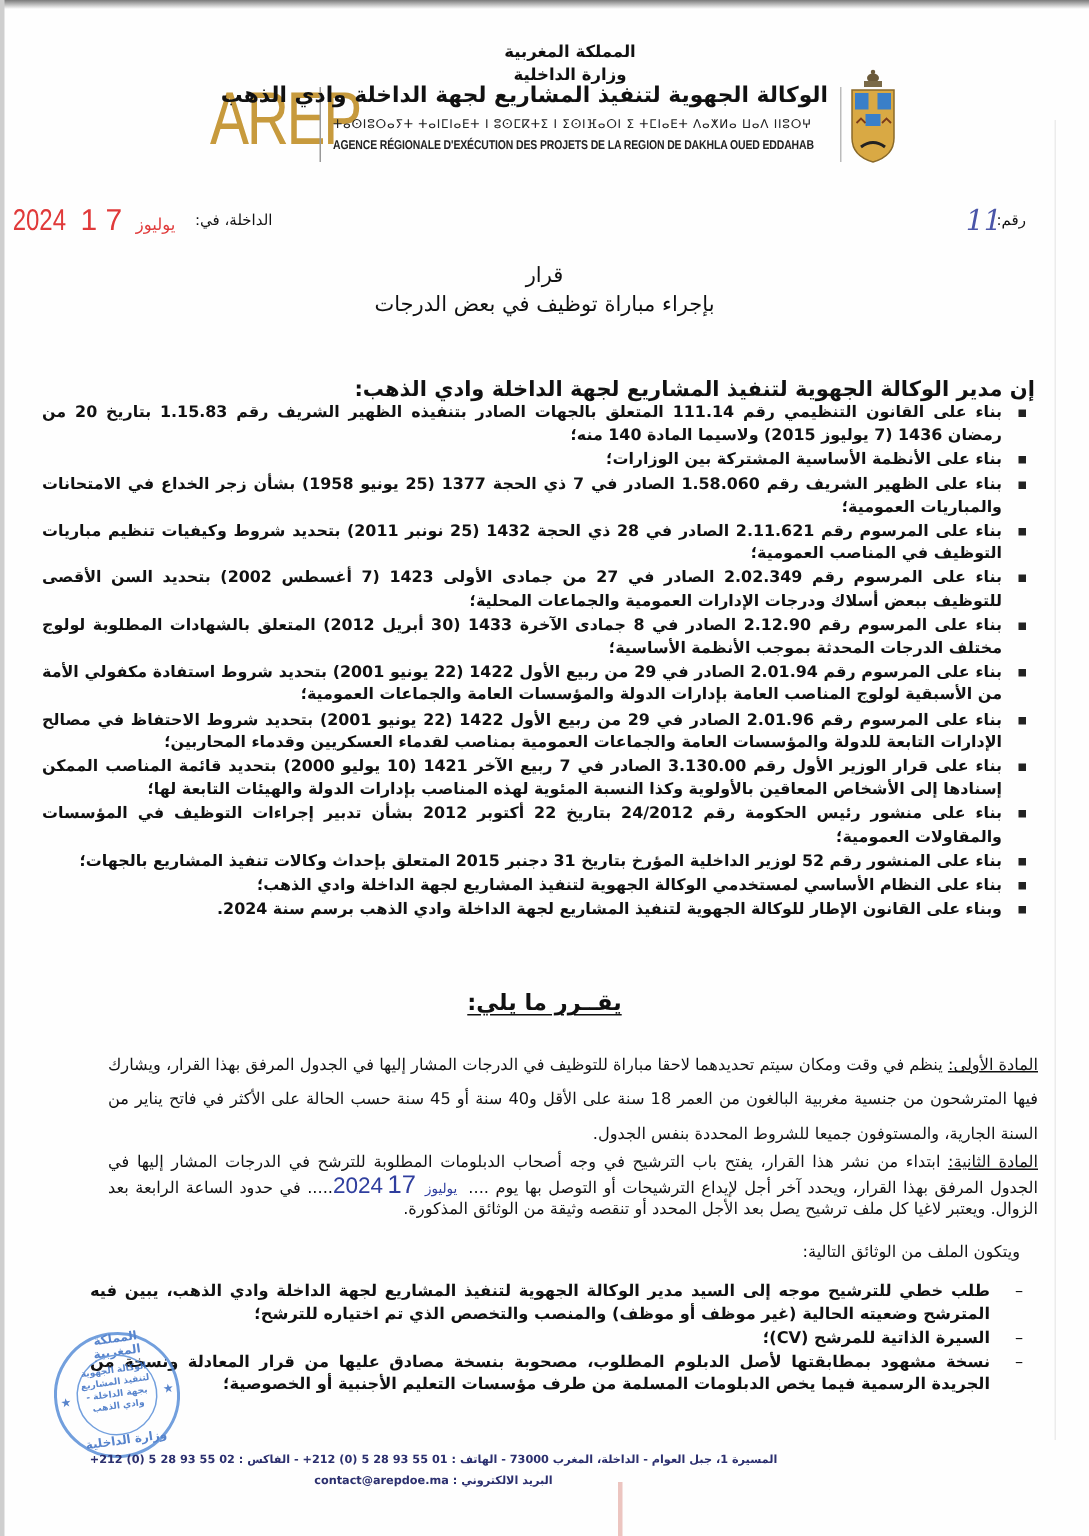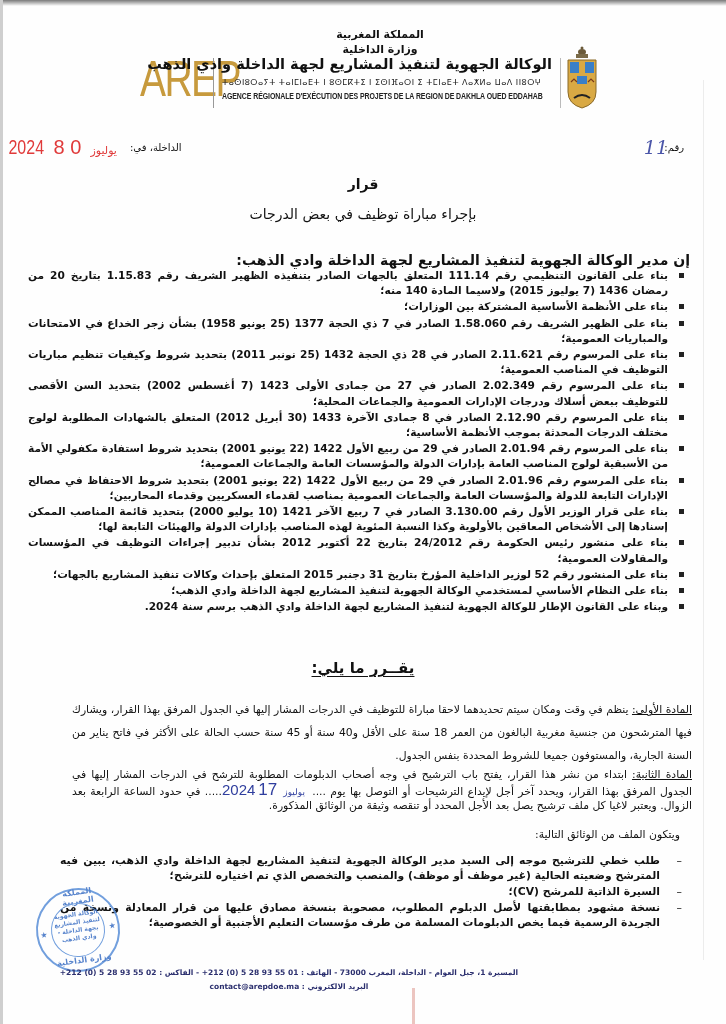--- a/index.html
+++ b/index.html
@@ -38,21 +38,21 @@
     .number-value { position: absolute; right: 58px; top: 0px; font-size: 19px; color: #4a55a8;
       font-style: italic; font-family: "DejaVu Serif", serif; }
     .date-label { position: absolute; left: 130px; top: 6px; font-size: 10px; direction: rtl; }
     .date-stamp { position: absolute; left: 4px; top: 0px; color: #e03a3a; direction: ltr; white-space: nowrap; }
     .date-stamp .year { font-size: 20px; font-family: "Liberation Sans", sans-serif; transform: scaleX(0.8); display: inline-block; }
     .date-stamp .month { font-size: 11px; margin: 0 4px; }
     .date-stamp .day { font-size: 20px; font-family: "Liberation Sans", sans-serif; letter-spacing: 2px; }
 
     
     .title-block { position: absolute; left: 0; top: 176px; width: 726px; text-align: center; direction: rtl; }
-    .title-block .t1 { font-size: 14px; font-weight: bold; margin-bottom: 14px; }
+    .title-block .t1 { font-size: 14px; font-weight: normal; margin-bottom: 3px; }
     .title-block .t2 { font-size: 14px; }
 
     
     .preamble { position: absolute; left: 90px; top: 252px; width: 600px; direction: rtl; text-align: right;
       font-size: 14px; font-weight: bold; }
     .considerations { position: absolute; left: 28px; top: 268px; width: 660px; direction: rtl; list-style: none; }
     .considerations li { position: relative; font-size: 10.6px; font-weight: bold; line-height: 15.2px;
       padding-right: 20px; text-align: justify; margin-bottom: 1px; }
     .considerations li .bullet { position: absolute; right: 4px; top: 5px; width: 5px; height: 5px; background: #222; }
 
@@ -135,21 +135,21 @@
     </svg>
   </div>
 
   <div class="ref-line">
     <span class="number-label">رقم:</span>
     <span class="number-value">11</span>
     <span class="date-label">الداخلة، في:</span>
     <span class="date-stamp">
       <span class="year">2024</span>
       <span class="month">يوليوز</span>
-      <span class="day">0 8</span>
+      <span class="day">7 1</span>
     </span>
   </div>
 
   <div class="title-block">
     <div class="t1">قرار</div>
     <div class="t2">بإجراء مباراة توظيف في بعض الدرجات</div>
   </div>
 
   <div class="preamble">إن مدير الوكالة الجهوية لتنفيذ المشاريع لجهة الداخلة وادي الذهب:</div>
 

